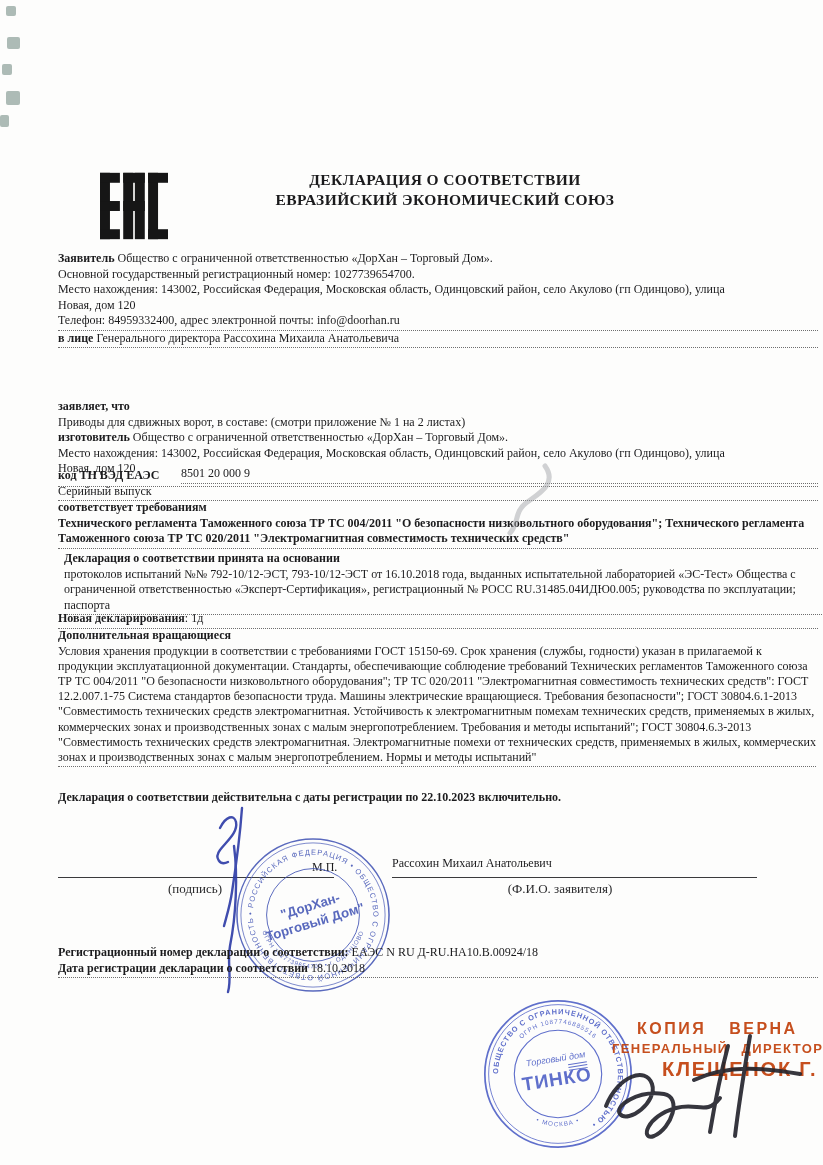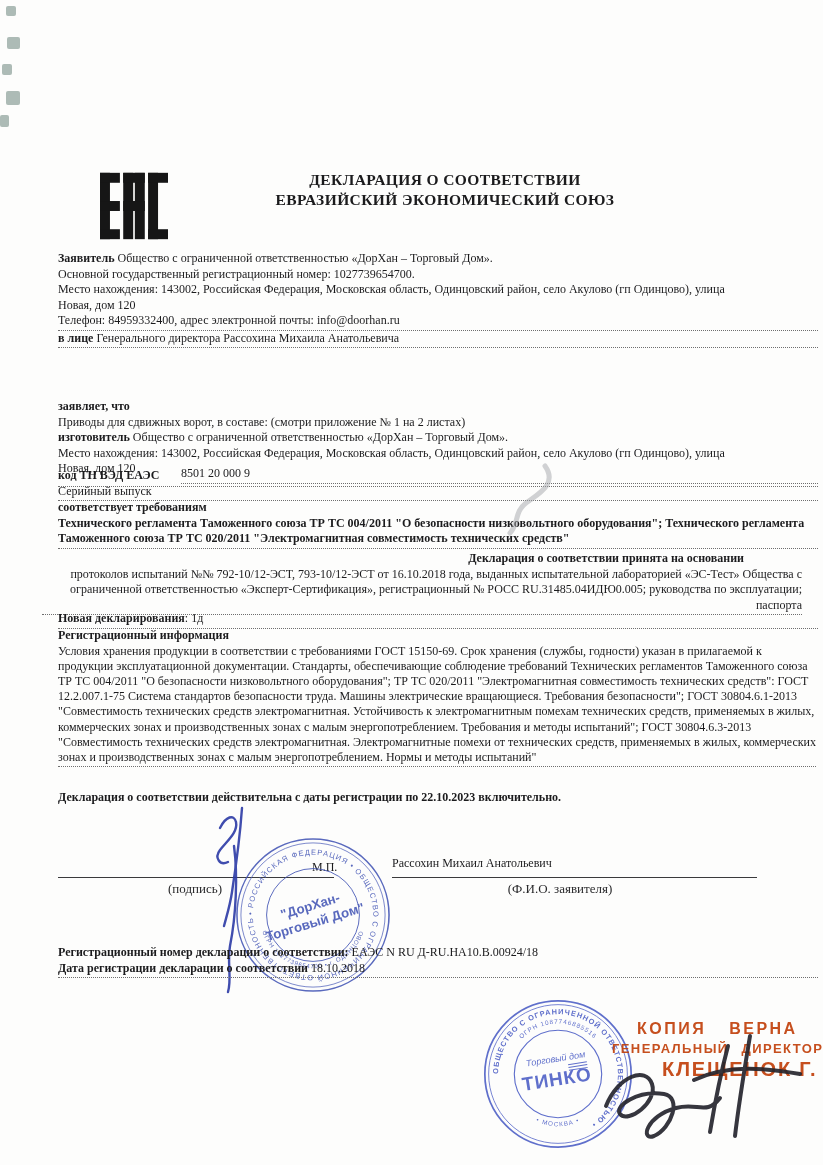--- a/index.html
+++ b/index.html
@@ -76,31 +76,31 @@
       <div class="dotline" style="flex:1;">8501 20 000 9</div>
     </div>
     <div class="dotline wide">Серийный выпуск</div>
   </div>
 
   <div class="abs txt col" style="left:58px;top:500px;">
     <div class="b">соответствует требованиям</div>
     <div class="dotline wide" style="width:760px;font-weight:bold;">Технического регламента Таможенного союза ТР ТС 004/2011 "О безопасности низковольтного оборудования"; Технического регламента Таможенного союза ТР ТС 020/2011 "Электромагнитная совместимость технических средств"</div>
   </div>
 
-  <div class="abs txt col" style="left:42px;top:551px;text-align:right;">
+  <div class="abs txt col" style="left:64px;top:551px;">
     <div class="b">Декларация о соответствии принята на основании</div>
     <div class="dotline wide" style="width:760px;">протоколов испытаний №№ 792-10/12-ЭСТ, 793-10/12-ЭСТ от 16.10.2018 года, выданных испытательной лабораторией «ЭС-Тест» Общества с ограниченной ответственностью «Эксперт-Сертификация», регистрационный № РОСС RU.31485.04ИДЮ0.005; руководства по эксплуатации; паспорта</div>
   </div>
 
   <div class="abs txt" style="left:58px;top:611px;width:760px;">
     <div class="dotline wide"><span class="b">Новая декларирования</span><span>: 1д</span></div>
   </div>
 
   <div class="abs txt col" style="left:58px;top:628px;">
-    <div class="b">Регистрационный информация</div>
+    <div class="b">Дополнительная вращающиеся</div>
     <div class="dotline" style="line-height:15.2px;width:758px;">Условия хранения продукции в соответствии с требованиями ГОСТ 15150-69. Срок хранения (службы, годности) указан в прилагаемой к продукции эксплуатационной документации. Стандарты, обеспечивающие соблюдение требований Технических регламентов Таможенного союза ТР ТС 004/2011 "О безопасности низковольтного оборудования"; ТР ТС 020/2011 "Электромагнитная совместимость технических средств": ГОСТ 12.2.007.1-75 Система стандартов безопасности труда. Машины электрические вращающиеся. Требования безопасности"; ГОСТ 30804.6.1-2013 "Совместимость технических средств электромагнитная. Устойчивость к электромагнитным помехам технических средств, применяемых в жилых, коммерческих зонах и производственных зонах с малым энергопотреблением. Требования и методы испытаний"; ГОСТ 30804.6.3-2013 "Совместимость технических средств электромагнитная. Электромагнитные помехи от технических средств, применяемых в жилых, коммерческих зонах и производственных зонах с малым энергопотреблением. Нормы и методы испытаний"</div>
   </div>
 
   <div class="abs txt b" style="left:58px;top:790px;width:702px;">Декларация о соответствии действительна с даты регистрации по 22.10.2023 включительно.</div>
 
   <svg class="abs" style="left:0;top:0;pointer-events:none;" width="823" height="1165" viewBox="0 0 823 1165">
     <path d="M545,466 C558,484 538,494 526,503 C514,512 519,524 510,533" fill="none" stroke="#a3a6aa" stroke-width="5" stroke-linecap="round" opacity="0.5"></path>
   </svg>
 
   <div class="abs solidline" style="left:58px;top:877px;width:276px;"></div>

